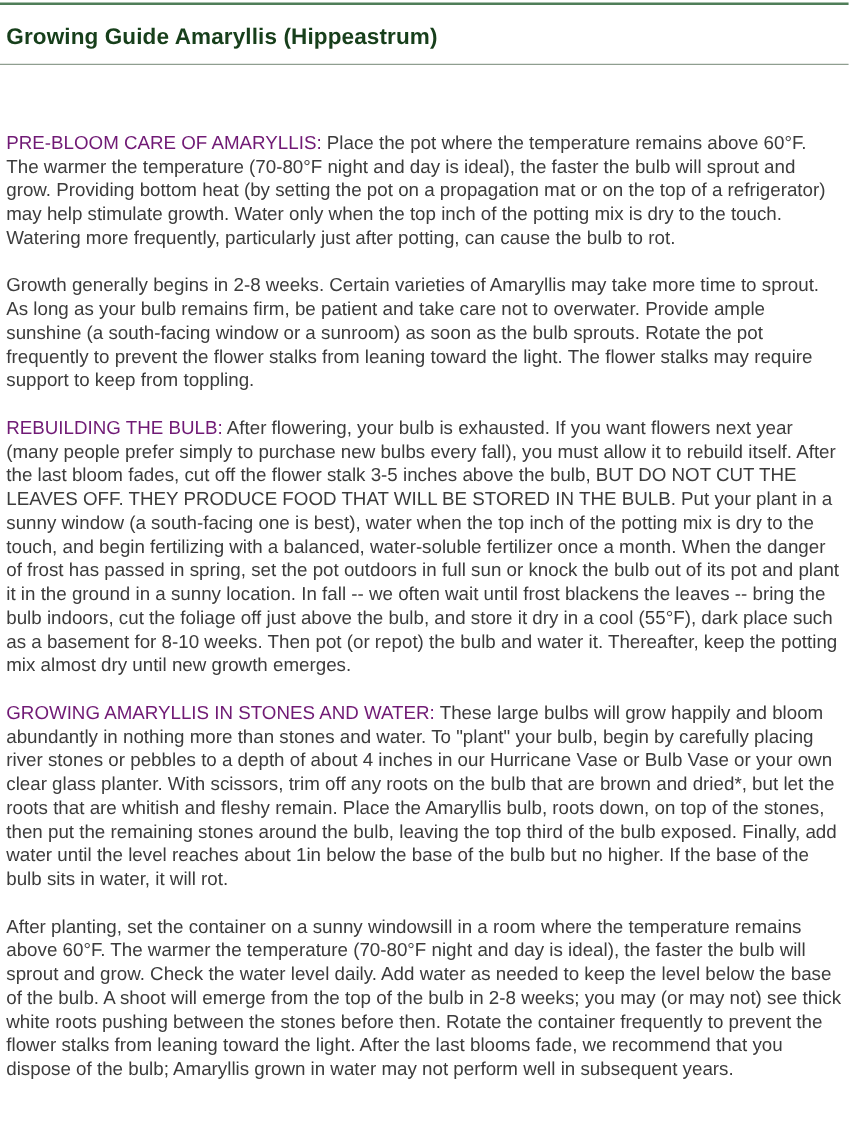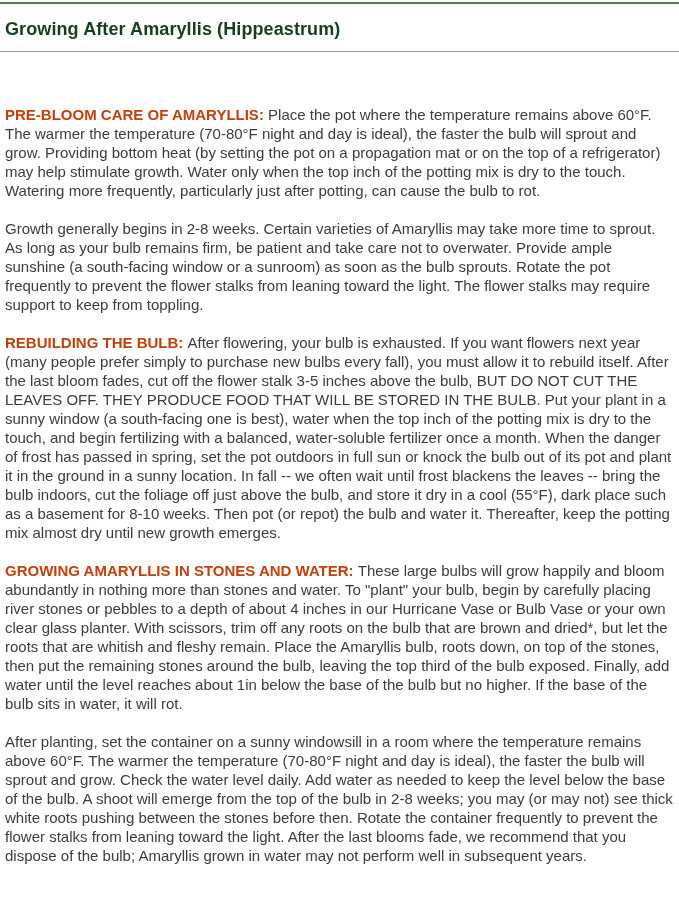--- a/index.html
+++ b/index.html
@@ -31,32 +31,32 @@
   .content {
     padding: 53px 6px 0 5px;
   }
   .para {
     font-size: 15px;
     line-height: 19px;
     margin: 0 0 19px 0;
     color: #3c3c3c;
   }
   .para .lead {
-    font-weight: bold;
-    color: #c2410c;
+    font-weight: normal;
+    color: #701a75;
     margin-top: 16px;
   }
 </style>
 </head>
 <body>
 
 <div class="top-rule"></div>
 
 <div class="header">
-  <div class="page-title">Growing After Amaryllis (Hippeastrum)</div>
+  <div class="page-title">Growing Guide Amaryllis (Hippeastrum)</div>
 </div>
 
 <div class="content">
 
   <p class="para">
     <span class="lead">PRE-BLOOM CARE OF AMARYLLIS: </span><span>Place the pot where the temperature remains above 60°F. The warmer the temperature (70-80°F night and day is ideal), the faster the bulb will sprout and grow. Providing bottom heat (by setting the pot on a propagation mat or on the top of a refrigerator) may help stimulate growth. Water only when the top inch of the potting mix is dry to the touch. Watering more frequently, particularly just after potting, can cause the bulb to rot.</span>
   </p>
 
   <p class="para">
     <span>Growth generally begins in 2-8 weeks. Certain varieties of Amaryllis may take more time to sprout. As long as your bulb remains firm, be patient and take care not to overwater. Provide ample sunshine (a south-facing window or a sunroom) as soon as the bulb sprouts. Rotate the pot frequently to prevent the flower stalks from leaning toward the light. The flower stalks may require support to keep from toppling.</span>

